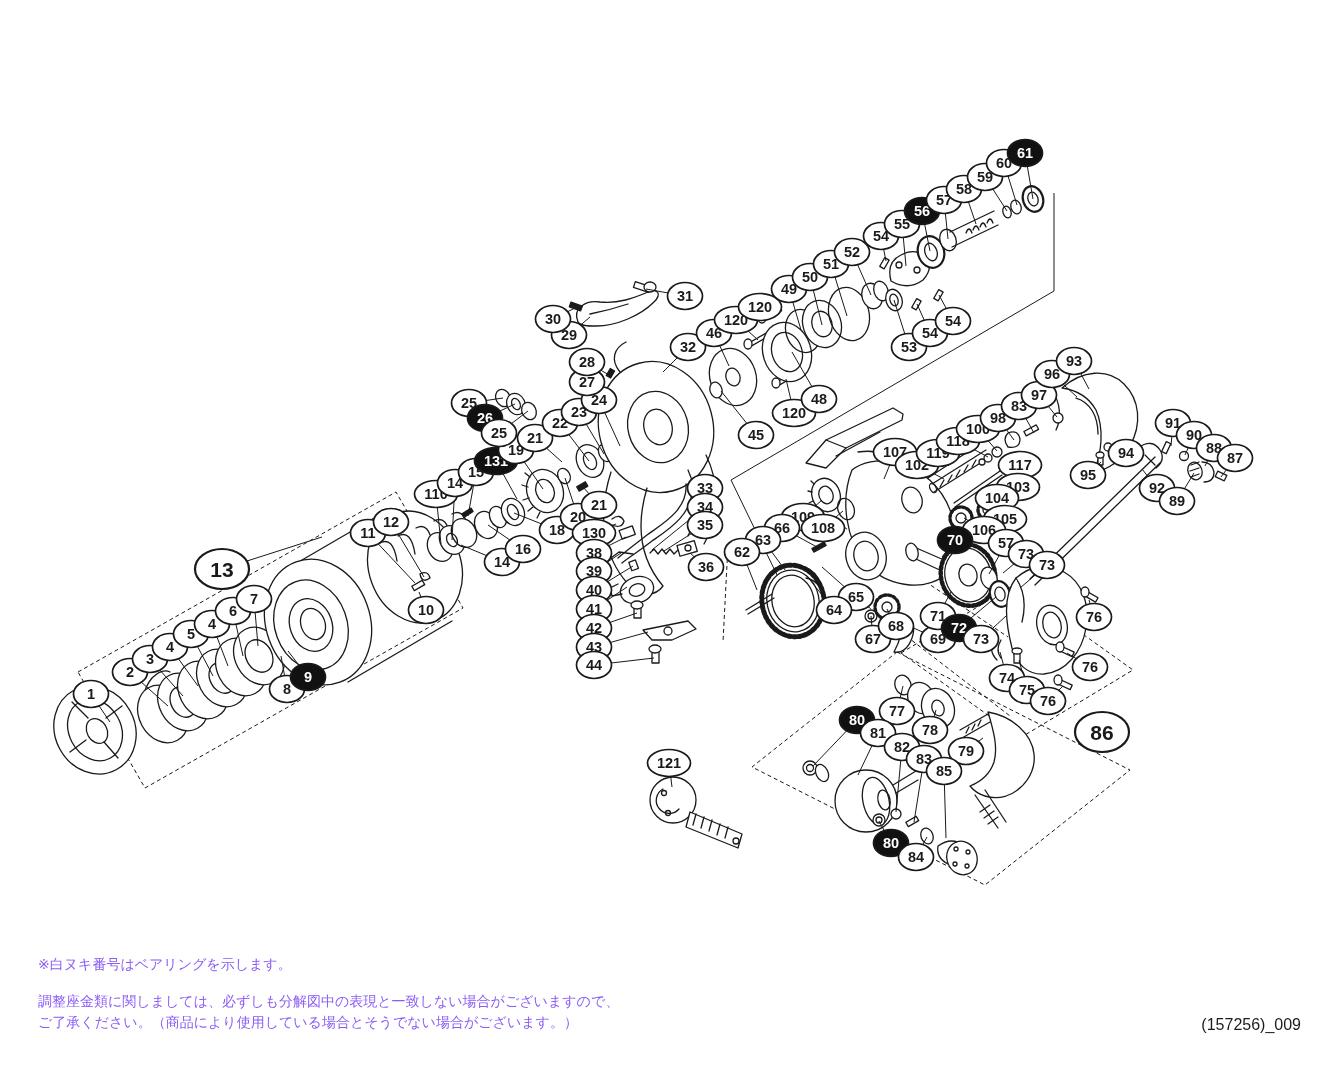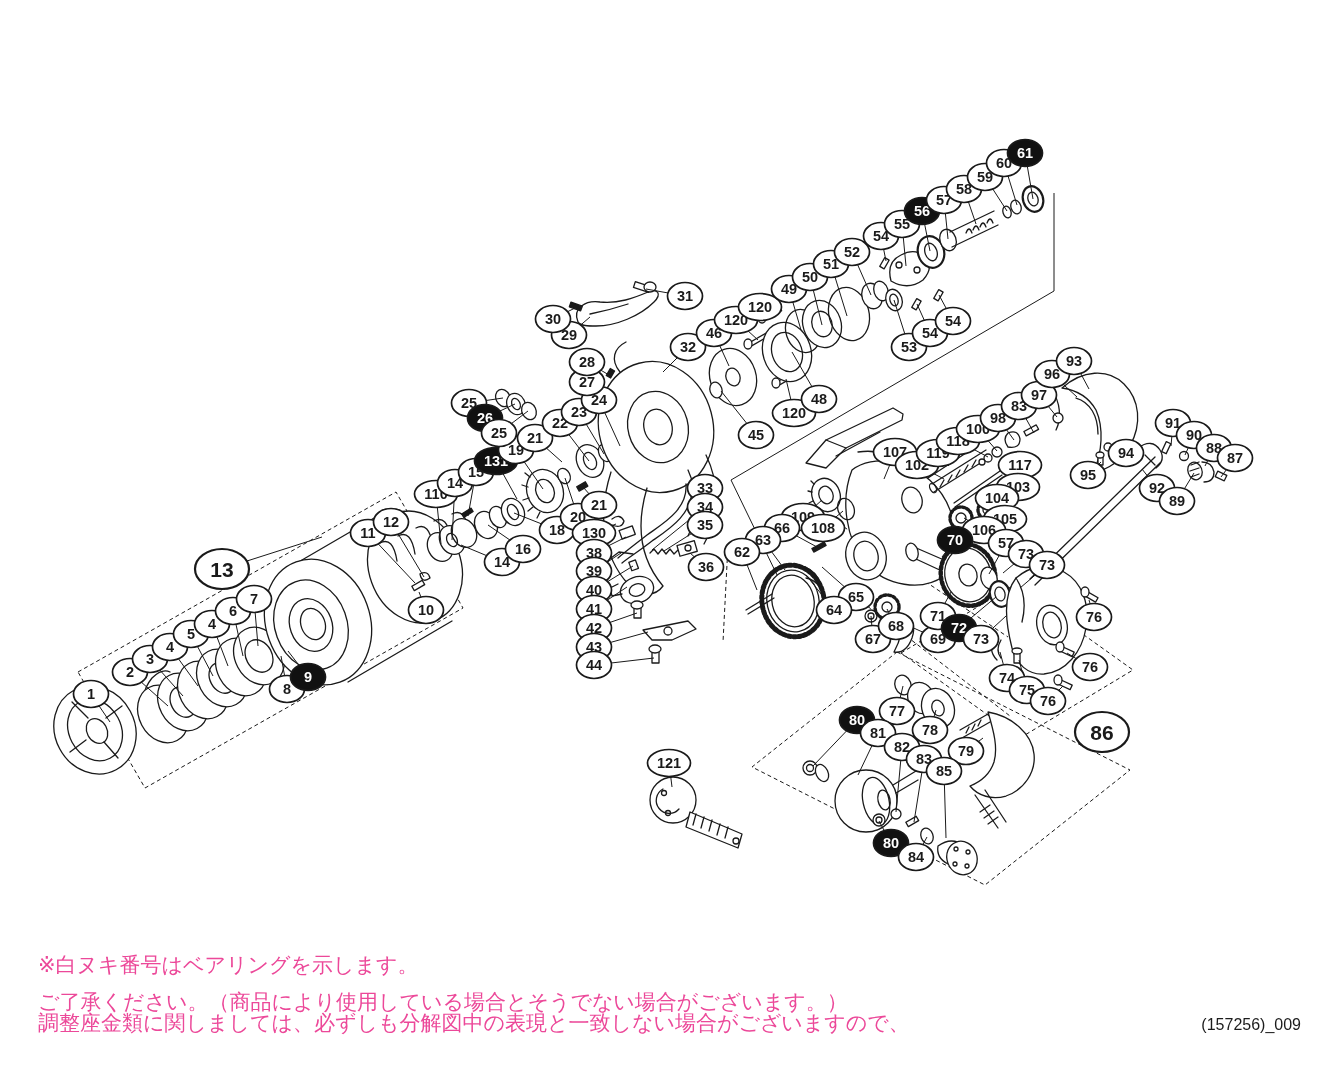--- a/index.html
+++ b/index.html
@@ -1,20 +1,20 @@
 <!DOCTYPE html>
 <html><head>
 <meta charset="utf-8">
 <style>
   html,body{margin:0;padding:0;background:#fff;}
   body{width:1325px;height:1074px;position:relative;overflow:hidden;
        font-family:"Liberation Sans","DejaVu Sans",sans-serif;color:#1a1a1a;}
   #stage{position:absolute;left:0;top:0;width:1325px;height:1074px;}
   svg{position:absolute;left:0;top:0;}
-  .notes{position:absolute;left:38px;top:954px;font-size:21px;line-height:21px;color:#ec4899;}
+  .notes{position:absolute;left:38px;top:954px;font-size:14px;line-height:21px;color:#8b5cf6;}
   .note-1{margin-bottom:16px;}
   .docnum{position:absolute;right:24px;top:1016px;font-size:16px;color:#1c1c1c;}
 </style>
 </head>
 <body>
 
 <div id="stage">
   <svg id="diagram" width="1325" height="1074" viewBox="0 0 1325 1074">
 
     <g fill="none" stroke="#1a1a1a" stroke-width="1">
@@ -957,17 +957,17 @@
         </g>
         <g>
           <ellipse cx="669" cy="763" rx="21.5" ry="13.5" fill="#fff" stroke="#1a1a1a" stroke-width="1.7"></ellipse>
           <text x="669" y="763" text-anchor="middle" dy="0.36em" fill="#1a1a1a" font-size="14.5" font-weight="bold" font-family="&quot;Liberation Sans&quot;,&quot;DejaVu Sans&quot;,sans-serif">121</text>
         </g>
       </g>
   </svg>
 
   <div class="notes">
     <div class="note-1">※白ヌキ番号はベアリングを示します。</div>
+    <div>調整座金類に関しましては、必ずしも分解図中の表現と一致しない場合がございますので、</div>
     <div>ご了承ください。（商品により使用している場合とそうでない場合がございます。）</div>
-    <div>調整座金類に関しましては、必ずしも分解図中の表現と一致しない場合がございますので、</div>
   </div>
   <div class="docnum">(157256)_009</div>
 </div>
 
 </body></html>

